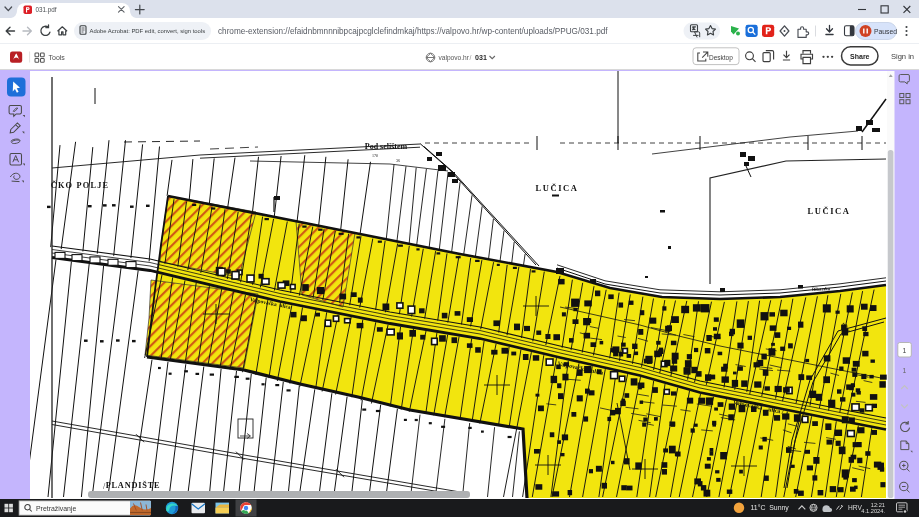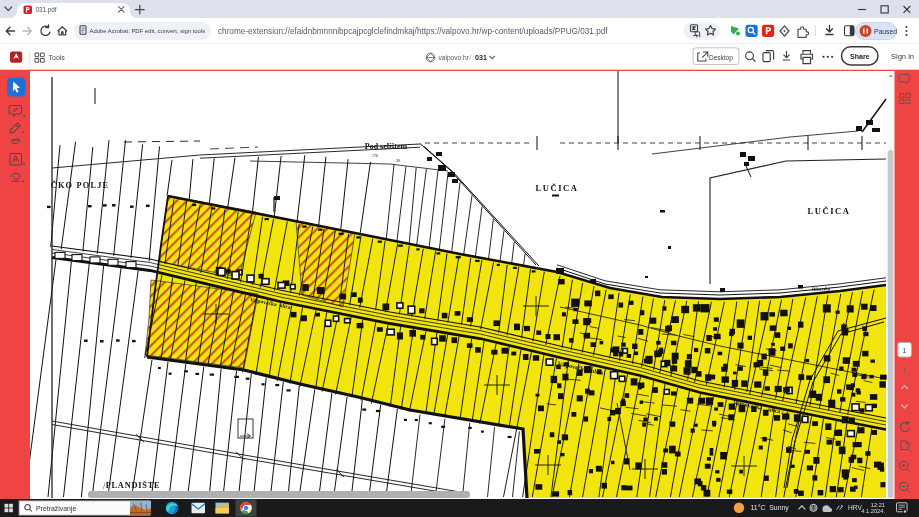--- a/index.html
+++ b/index.html
@@ -1,16 +1,16 @@
 <!DOCTYPE html>
 <html><head><meta charset="utf-8">
 <style>
 *{margin:0;padding:0;box-sizing:border-box;}
 html,body{width:919px;height:517px;overflow:hidden;font-family:"Liberation Sans",sans-serif;background:#fff;}
-#root{position:relative;width:919px;height:517px;background:#ef4444;}
+#root{position:relative;width:919px;height:517px;background:#c4b5fd;}
 .abs{position:absolute;}
 #tabstrip{left:0;top:0;width:919px;height:18px;background:#dce1ec;}
 #tab{left:17px;top:3px;width:113px;height:15px;background:#fff;border-radius:8px 8px 0 0;}
 #addrbar{left:0;top:18px;width:919px;height:26px;background:#fff;}
 #chip{left:74px;top:22px;width:137px;height:17.5px;background:#eef1f6;border-radius:9px;}
 #acrobar{left:0;top:43px;width:919px;height:27px;background:#fff;border-top:1px solid #eceff3;border-bottom:1px solid #d8d8d8;}
 #taskbar{left:0;top:499px;width:919px;height:18px;background:#191a1c;}
 </style></head>
 <body>
 <div id="root">

